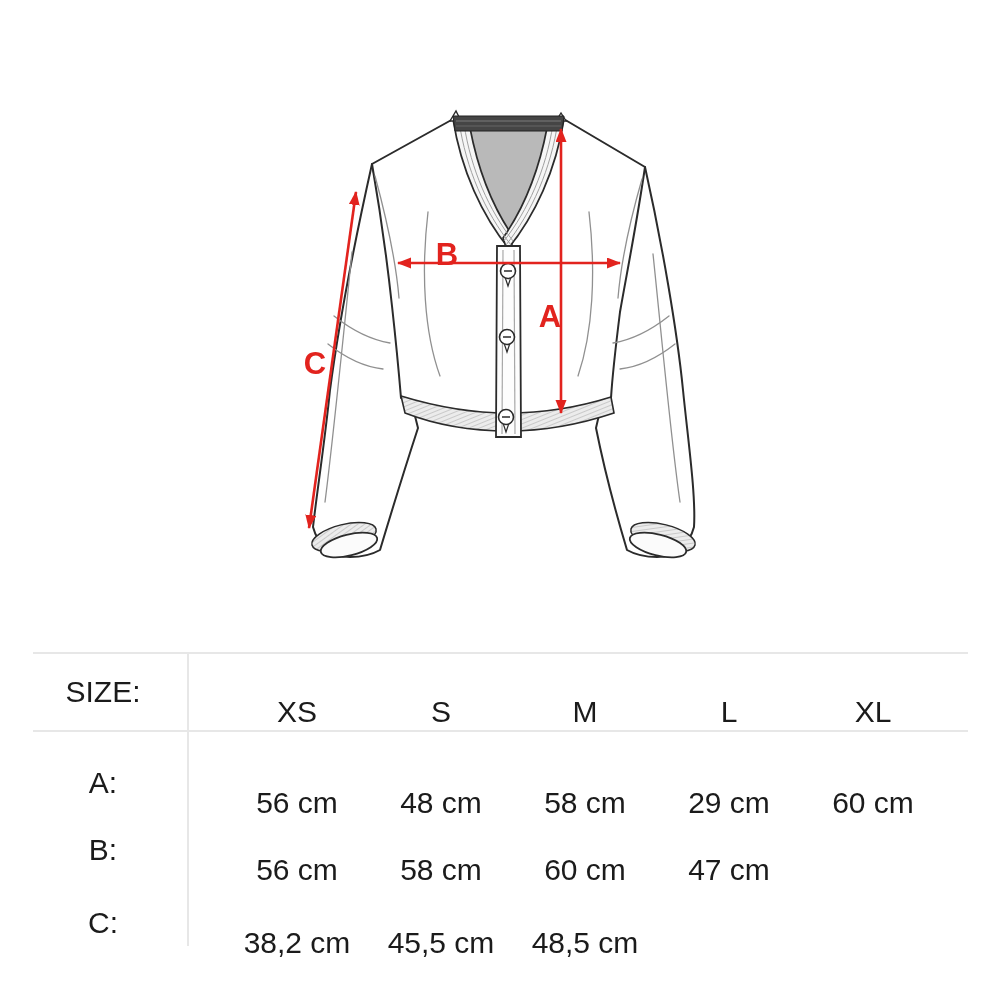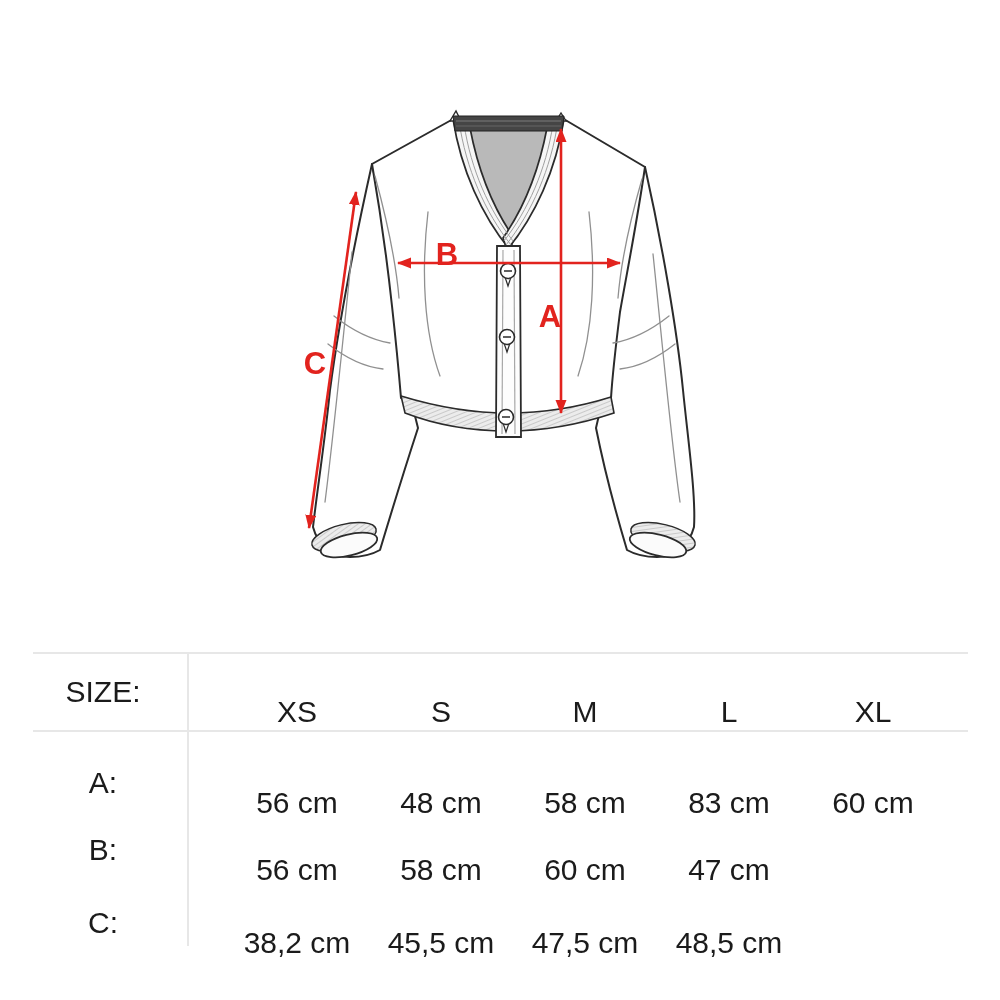--- a/index.html
+++ b/index.html
@@ -148,39 +148,38 @@
         <div class="tcell">XL</div>
       </div>
     </div>
 
     <div class="trow" style="top:766px">
       <div class="tlabel">A:</div>
       <div class="tcols">
         <div class="tcell">56 cm</div>
         <div class="tcell">48 cm</div>
         <div class="tcell">58 cm</div>
-        <div class="tcell">83 cm</div>
+        <div class="tcell">29 cm</div>
         <div class="tcell">60 cm</div>
       </div>
     </div>
 
     <div class="trow" style="top:833px">
       <div class="tlabel">B:</div>
       <div class="tcols">
         <div class="tcell">56 cm</div>
         <div class="tcell">58 cm</div>
         <div class="tcell">60 cm</div>
         <div class="tcell">47 cm</div>
       </div>
     </div>
 
     <div class="trow" style="top:906px">
       <div class="tlabel">C:</div>
       <div class="tcols">
         <div class="tcell">38,2 cm</div>
         <div class="tcell">45,5 cm</div>
-        <div class="tcell">47,5 cm</div>
         <div class="tcell">48,5 cm</div>
       </div>
     </div>
   </div>
 
 </div>
 
 </body></html>

